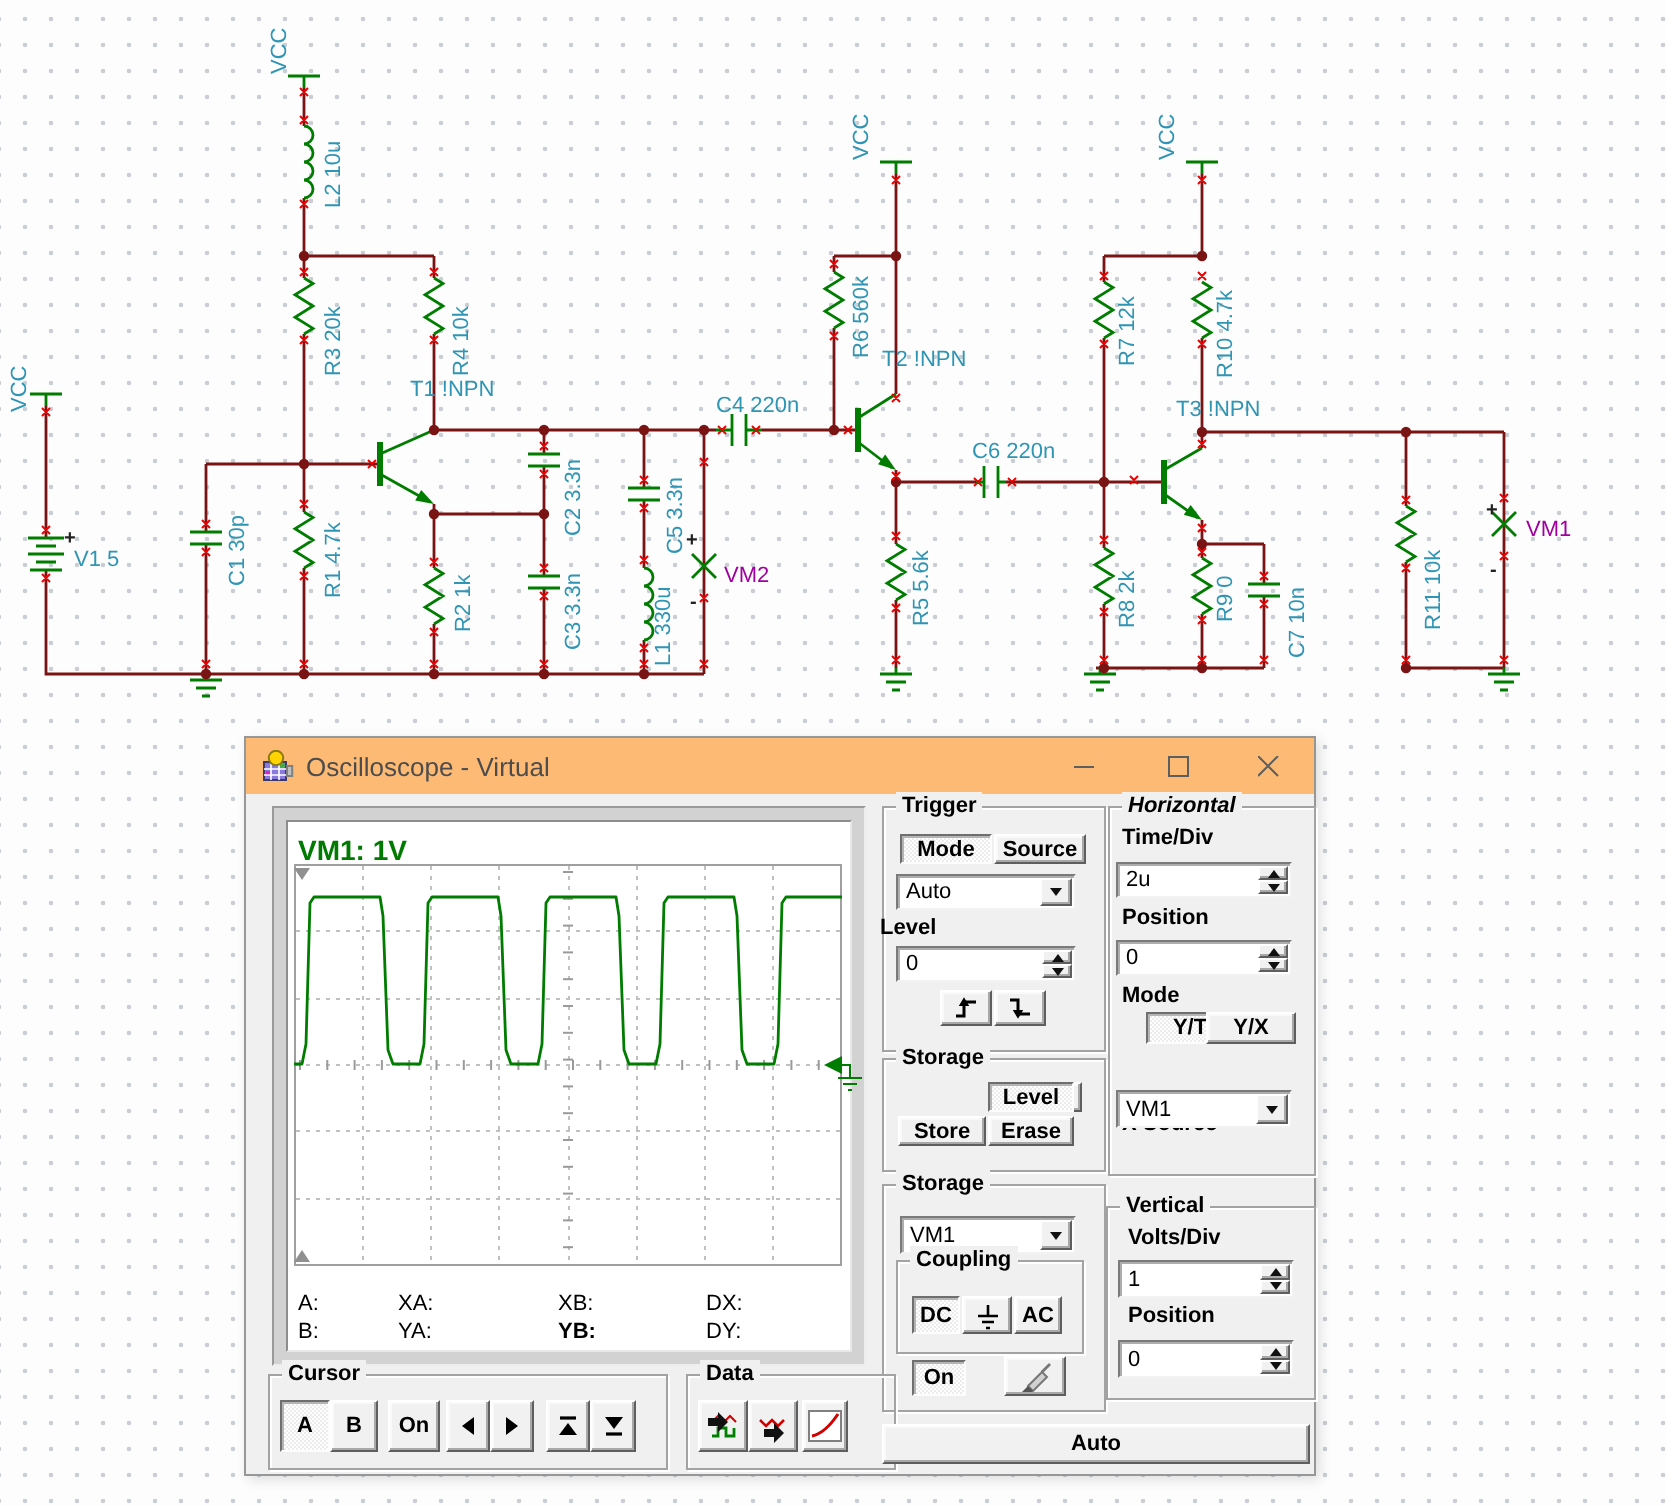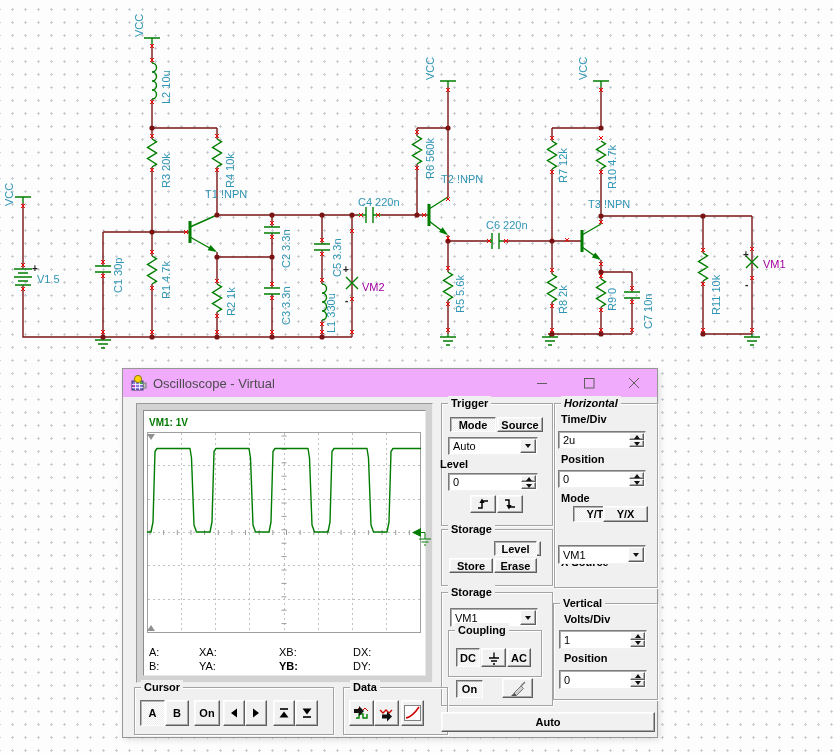--- a/index.html
+++ b/index.html
@@ -8,21 +8,21 @@
     background-color:#fdfdfd;
     background-image:radial-gradient(circle,#c9ced4 1px,transparent 1.3px);
     background-size:13px 13px;background-position:6px 3px;}
   #schematic{position:absolute;left:0;top:0;}
   .sch-t{fill:#2f95b4;font-size:11px;}
   .sch-p{fill:#a000a0;font-size:11px;}
   .sch-k{fill:#222;font-size:10px;font-weight:bold;}
 
   .osc{position:absolute;left:122px;top:368px;width:534px;height:368px;background:#f0f0f0;
        border:1px solid #979797;box-sizing:content-box;box-shadow:2px 2px 6px rgba(0,0,0,.12);}
-  .tbar{position:absolute;left:0;top:0;width:534px;height:28px;background:#f0abfc;}
+  .tbar{position:absolute;left:0;top:0;width:534px;height:28px;background:#fdba74;}
   .ticon{position:absolute;left:8px;top:6px;width:16px;height:16px;}
   .ttext{position:absolute;left:30px;top:7px;font-size:13px;color:#4c4c4c;white-space:nowrap;}
   .cbtn{position:absolute;top:0;width:46px;height:28px;display:flex;align-items:center;justify-content:center;}
 
   .grp{position:absolute;border:1px solid #a3a3a3;box-shadow:inset 1px 1px 0 #ffffff,1px 1px 0 #ffffff;}
   .grp .lg{position:absolute;top:-8px;left:6px;background:#f0f0f0;padding:0 3px;font-size:11px;font-weight:bold;line-height:14px;white-space:nowrap;}
 
   .btn{position:absolute;background:#f1f1f1;border:1px solid;border-color:#ffffff #5e5e5e #5e5e5e #ffffff;
        box-shadow:inset -1px -1px 0 #a8a8a8,inset 1px 1px 0 #fafafa;
        font-size:11px;font-weight:bold;color:#000;display:flex;align-items:center;justify-content:center;
@@ -40,21 +40,21 @@
   .tu{width:0;height:0;border-left:3.5px solid transparent;border-right:3.5px solid transparent;border-bottom:4px solid #111;}
   .td{width:0;height:0;border-left:3.5px solid transparent;border-right:3.5px solid transparent;border-top:4px solid #111;}
   .cboarrow{position:absolute;top:1px;right:1px;bottom:1px;width:16px;background:#f1f1f1;border:1px solid;
       border-color:#ffffff #5e5e5e #5e5e5e #ffffff;box-shadow:inset -1px -1px 0 #a8a8a8;
       display:flex;align-items:center;justify-content:center;box-sizing:border-box;}
 
   .bez{position:absolute;left:13px;top:34px;width:297px;height:280px;background:#d2d2d2;border:1px solid;
        border-color:#9a9a9a #ededed #ededed #9a9a9a;box-sizing:border-box;}
   .scr{position:absolute;left:6px;top:6px;width:283px;height:266px;background:#ffffff;border:1px solid;
        border-color:#8d8d8d #e8e8e8 #e8e8e8 #8d8d8d;box-sizing:border-box;}
-  .trl{position:absolute;left:5px;top:6px;color:#007a00;font-weight:bold;font-size:10px;}
+  .trl{position:absolute;left:5px;top:6px;color:#007a00;font-weight:bold;font-size:14px;}
   #scope{position:absolute;left:3px;top:21px;overflow:visible;}
   .ro{position:absolute;font-size:11px;color:#000;white-space:nowrap;}
 </style>
 </head>
 <body>
 
 <div class="canvas">
 
   <svg id="schematic" width="833" height="362">
 

